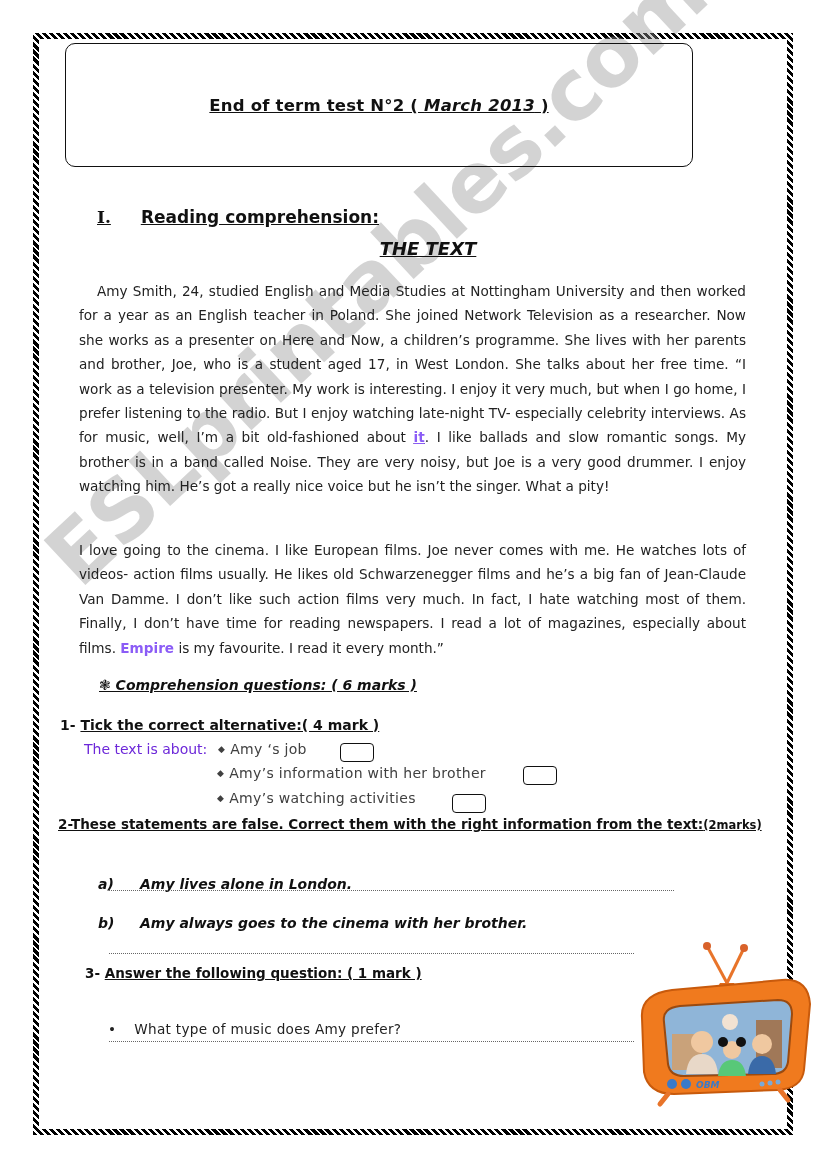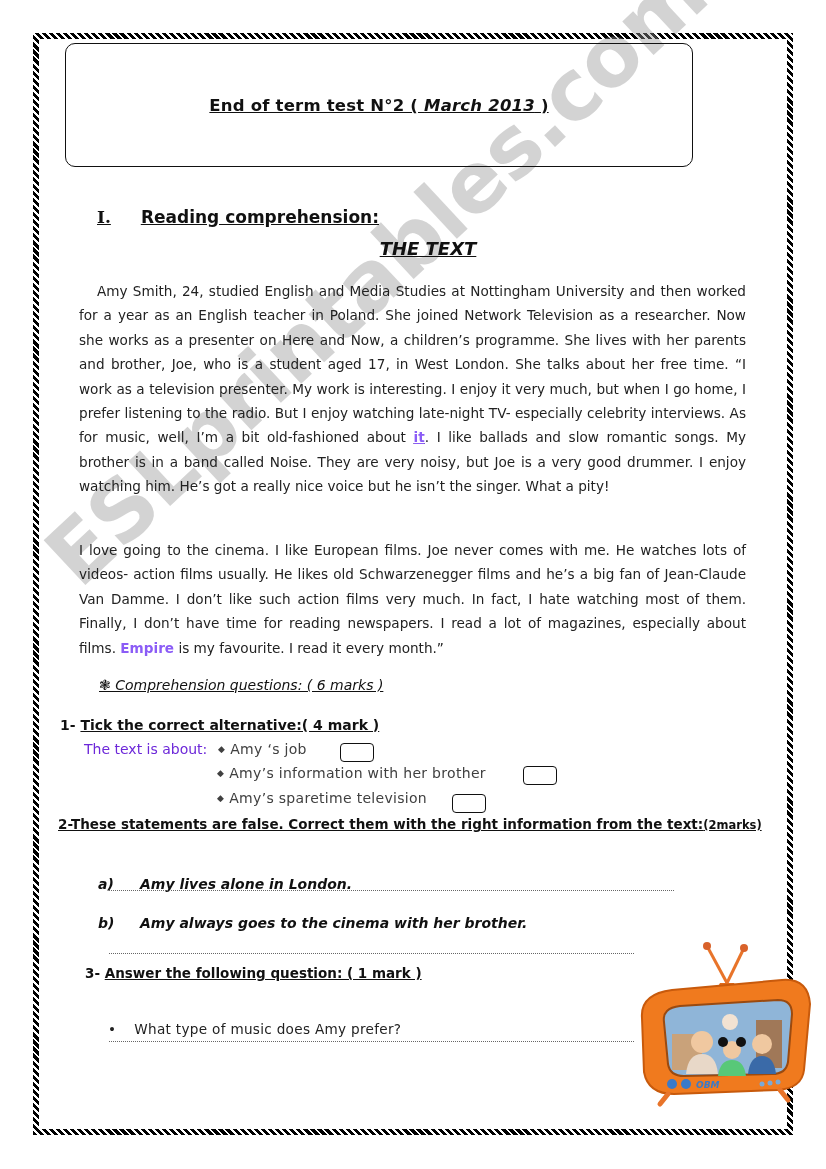--- a/index.html
+++ b/index.html
@@ -36,21 +36,21 @@
 
   .para {
     position: absolute; left: 79px; width: 667px; font-size: 13.6px; line-height: 24.4px;
     text-align: justify; color: #222;
   }
   .p1 { top: 279px; text-indent: 18px; }
   .p2 { top: 538px; }
   .para b { color: #8b5cf6; }
   .para u b { text-decoration: underline; }
 
-  .cq-head { position: absolute; left: 99px; top: 677px; font-size: 14px; font-weight: normal; font-style: italic; text-decoration: underline; white-space: nowrap; }
+  .cq-head { position: absolute; left: 99px; top: 677px; font-size: 14px; font-weight: bold; font-style: italic; text-decoration: underline; white-space: nowrap; }
 
   .q-head { position: absolute; font-size: 14px; font-weight: bold; white-space: nowrap; }
   .q-head .u { text-decoration: underline; }
   .q1-head { left: 60px; top: 717px; }
   .q2-head { left: 58px; top: 816px; font-size: 13.5px; text-decoration: underline; }
   .q2-head .small { font-size: 11.5px; text-align: right; }
   .q3-head { left: 85px; top: 965px; font-size: 13.5px; }
 
   .opt-lead { position: absolute; left: 84px; top: 741px; font-size: 14px; color: #6d28d9; white-space: nowrap; }
   .opt { position: absolute; font-size: 14px; color: #404040; white-space: nowrap; letter-spacing: 0.3px; }
@@ -104,21 +104,21 @@
 <div class="para p1"><span>Amy Smith, 24, studied English and Media Studies at Nottingham University and then worked for a year as an English teacher in Poland. She joined Network Television as a researcher. Now she works as a presenter on Here and Now, a children’s programme. She lives with her parents and brother, Joe, who is a student aged 17, in West London. She talks about her free time. “I work as a television presenter. My work is interesting. I enjoy it very much, but when I go home, I prefer listening to the radio. But I enjoy watching late-night TV- especially celebrity interviews. As for music, well, I’m a bit old-fashioned about </span><u><b>it</b></u><span>. I like ballads and slow romantic songs. My brother is in a band called Noise. They are very noisy, but Joe is a very good drummer. I enjoy watching him. He’s got a really nice voice but he isn’t the singer. What a pity!</span></div>
 
 <div class="para p2"><span>I love going to the cinema. I like European films. Joe never comes with me. He watches lots of videos- action films usually. He likes old Schwarzenegger films and he’s a big fan of Jean-Claude Van Damme. I don’t like such action films very much. In fact, I hate watching most of them. Finally, I don’t have time for reading newspapers. I read a lot of magazines, especially about films. </span><b>Empire</b><span> is my favourite. I read it every month.”</span></div>
 
 <div class="cq-head">❃ Comprehension questions: ( 6 marks )</div>
 
 <div class="q-head q1-head"><span>1- </span><span class="u">Tick the correct alternative:( 4 mark )</span></div>
 <div class="opt-lead">The text is about:</div>
 <div class="opt opt1"><span class="bullet">◆</span><span>Amy ‘s job</span></div>
 <div class="opt opt2"><span class="bullet">◆</span><span>Amy’s information with her brother</span></div>
-<div class="opt opt3"><span class="bullet">◆</span><span>Amy’s sparetime television</span></div>
+<div class="opt opt3"><span class="bullet">◆</span><span>Amy’s watching activities</span></div>
 <div class="tickbox tb1"></div>
 <div class="tickbox tb2"></div>
 <div class="tickbox tb3"></div>
 
 <div class="q-head q2-head"><span>2-These statements are false. Correct them with the right information from the text:</span><span class="small">(2marks)</span></div>
 <div class="stmt stmt-a"><span class="lab">a)</span><span>Amy lives alone in London.</span></div>
 <div class="dotline dl-a"></div>
 <div class="stmt stmt-b"><span class="lab">b)</span><span>Amy always goes to the cinema with her brother.</span></div>
 <div class="dotline dl-b"></div>
 

